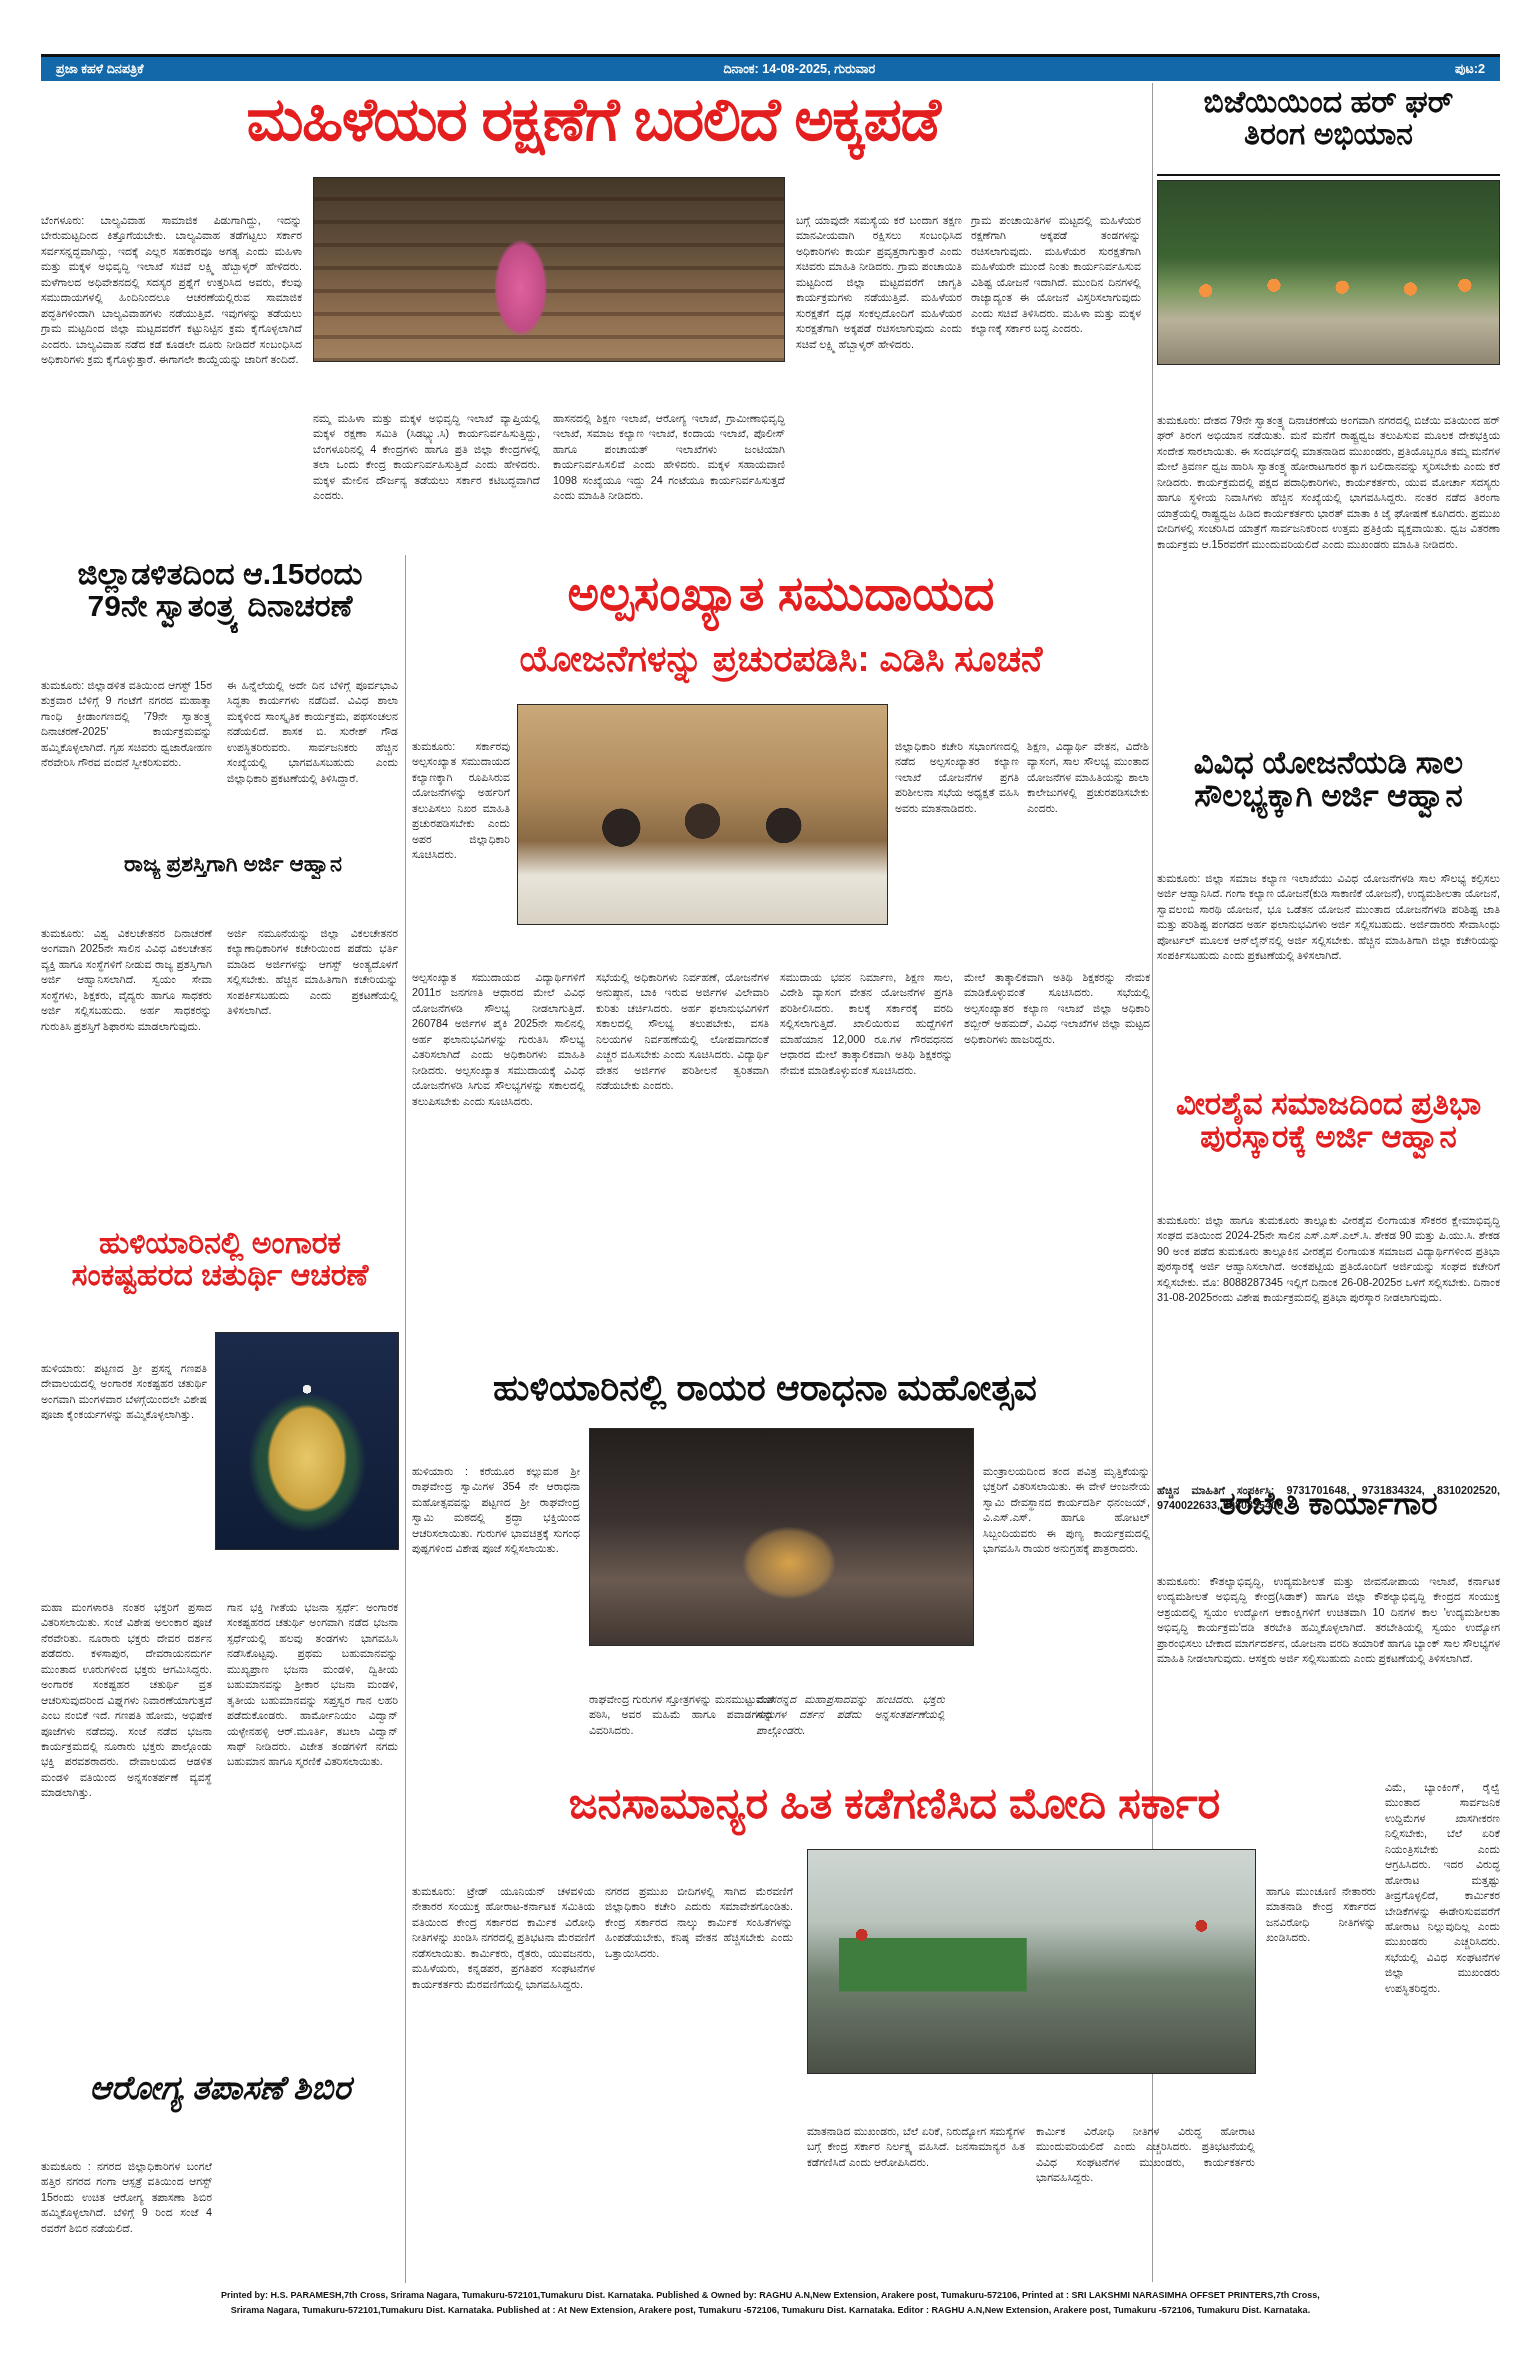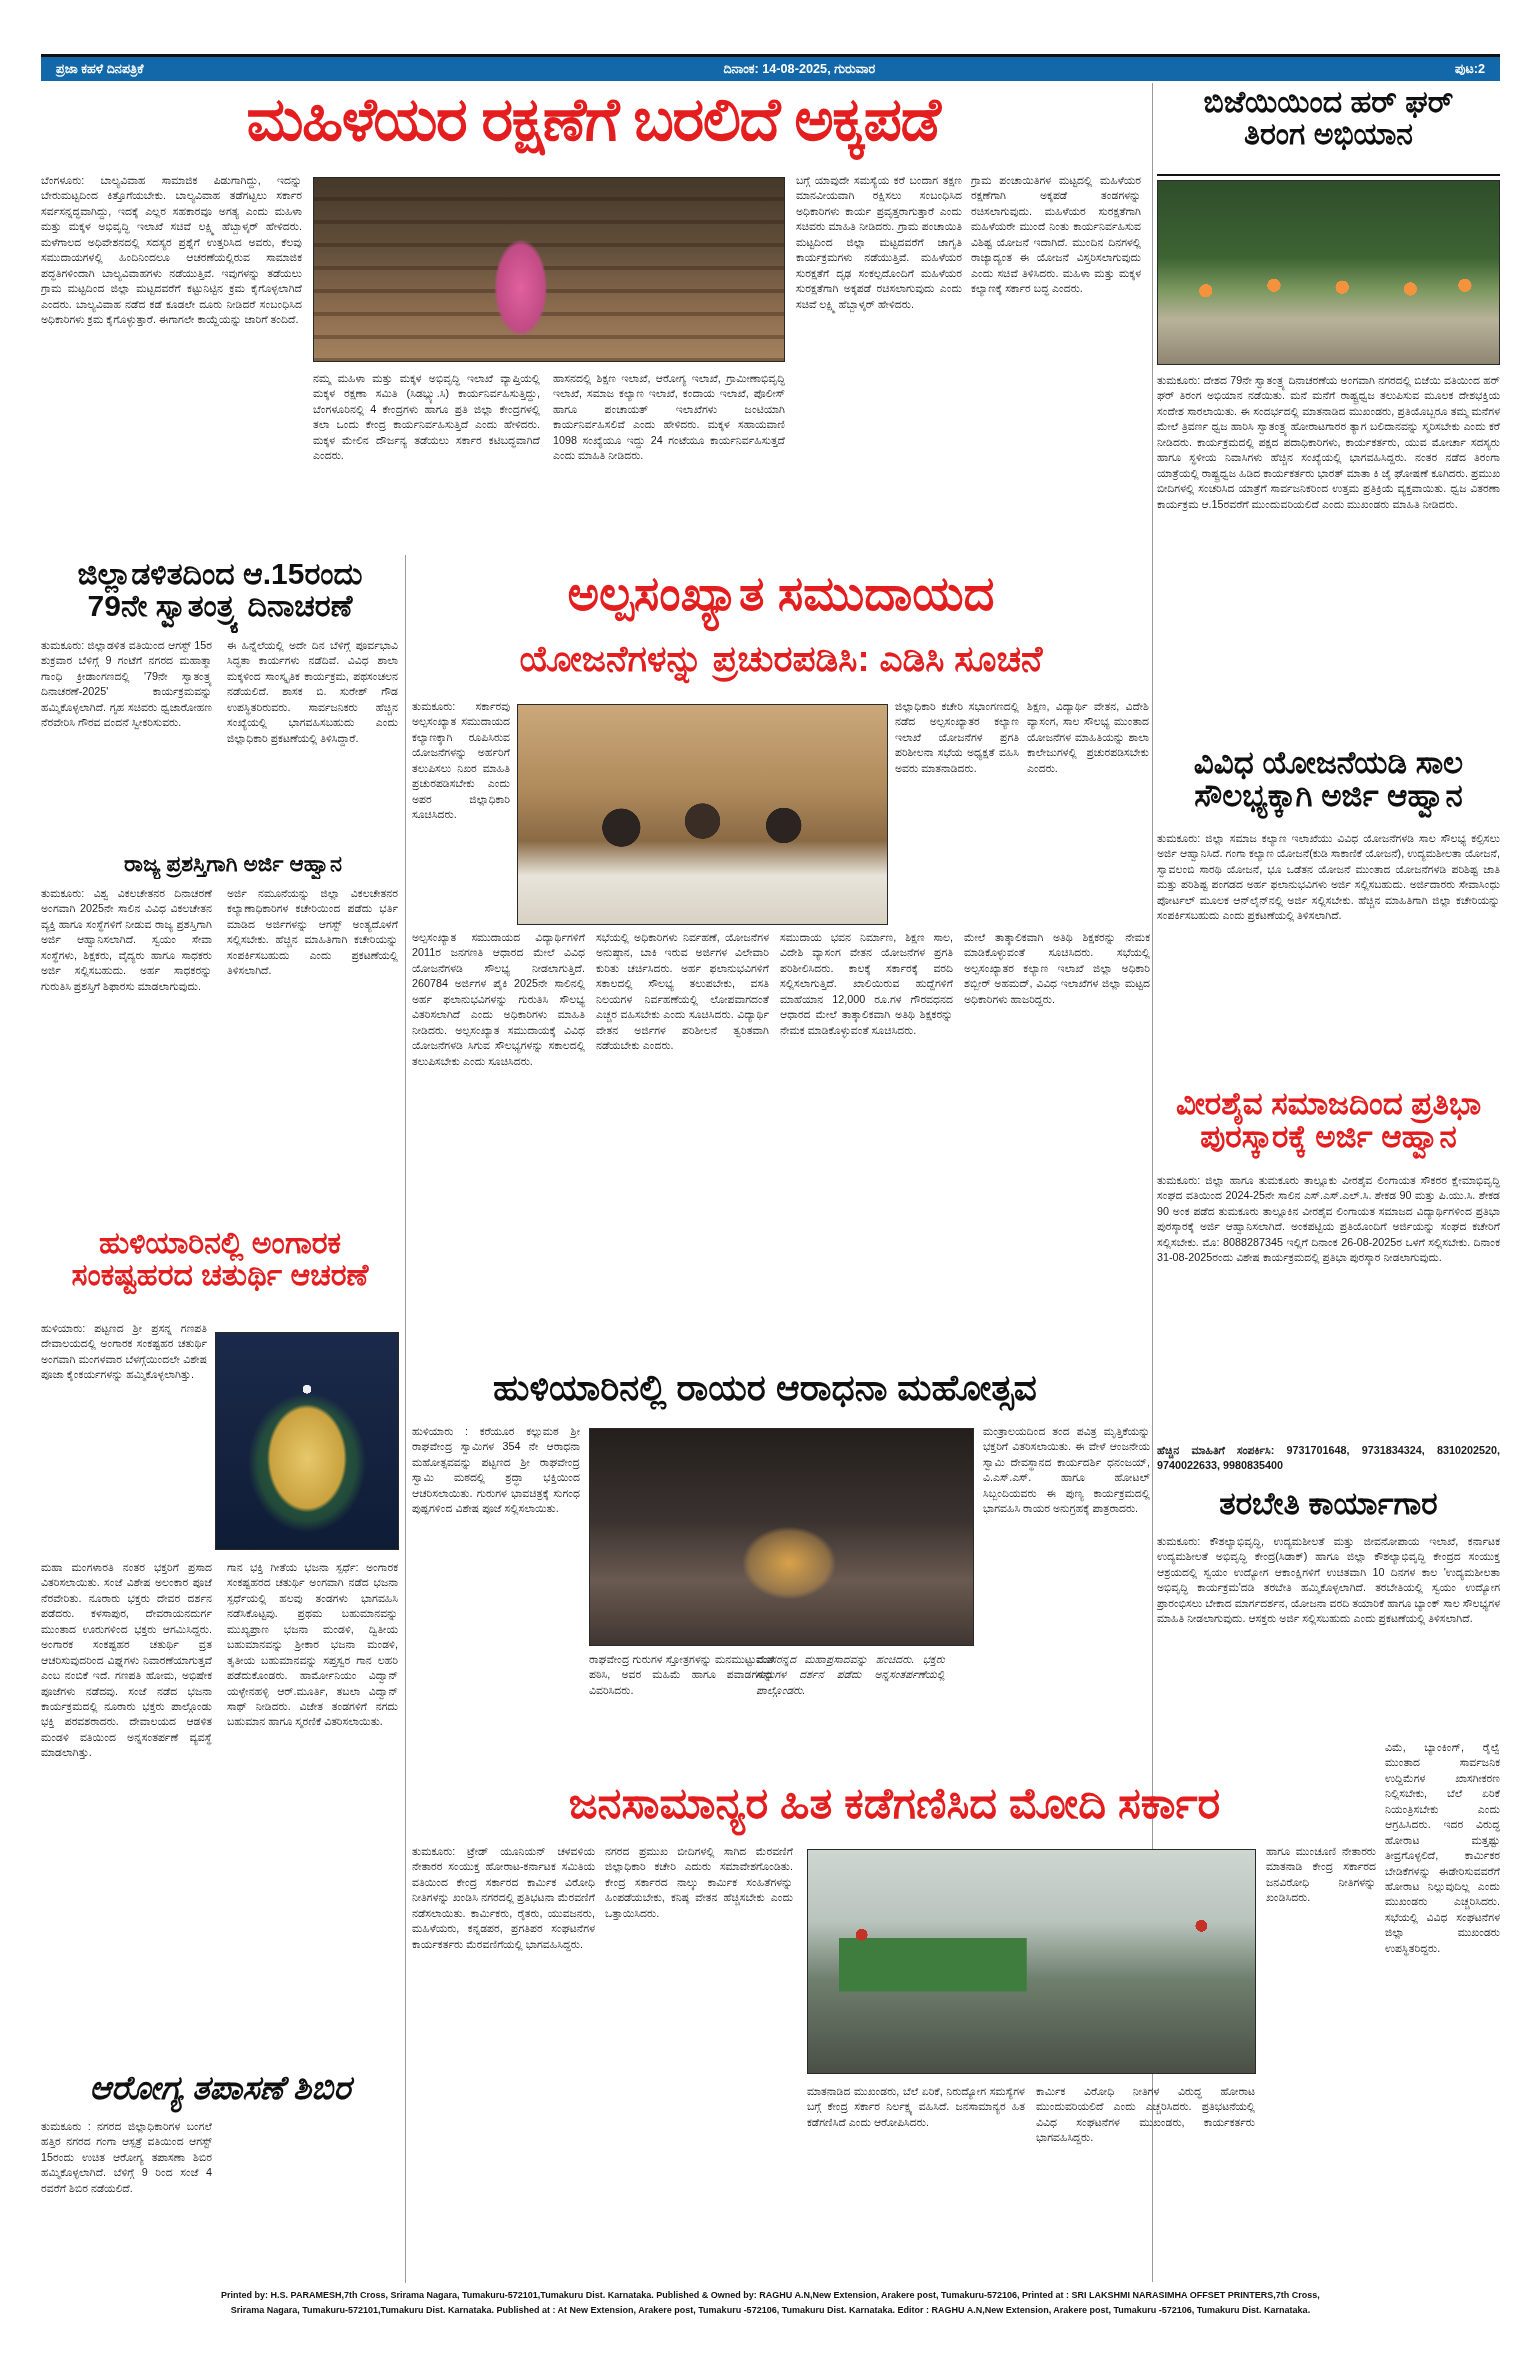--- a/index.html
+++ b/index.html
@@ -9,21 +9,21 @@
   
   #masthead-bar{left:41px;top:54px;width:1459px;height:27px;background:#1268a8;
      border-top:3px solid #111;display:flex;align-items:center;justify-content:space-between;
      padding:0 15px;box-sizing:border-box;color:#fff;font-size:12.7px;font-weight:bold;}
   
   .hl{font-weight:bold;text-align:center;line-height:1.08;overflow:hidden;}
   .hl-red{color:#e41e1f;}
   .hl-black{color:#101010;}
   .subhead{font-weight:bold;text-align:center;color:#101010;overflow:hidden;}
   
-  .bcol{font-size:10.8px;line-height:1.43;text-align:justify;overflow:hidden;color:#1c1c1c;}
+  .bcol{font-size:10.8px;line-height:1.43;text-align:justify;overflow:hidden;color:#1c1c1c;margin-top:40px;}
   
   .vrule{width:0.7px;background:#9a9a9a;}
   .hrule{height:2.2px;background:#111;}
   
   .photo{border:1.5px solid #2a2a2a;box-sizing:border-box;}
   #lead-photo{background:
      radial-gradient(ellipse 43px 78px at 44% 60%, #e0619e 0%, #c04b85 55%, rgba(0,0,0,0) 62%),
      repeating-linear-gradient(180deg, rgba(0,0,0,0) 0 19.4px, rgba(40,20,10,.32) 19.4px 23px),
      linear-gradient(180deg,#453829 0%,#63503c 40%,#8c6c4e 72%,#a3825f 100%);}
   #tiranga-photo{background:

